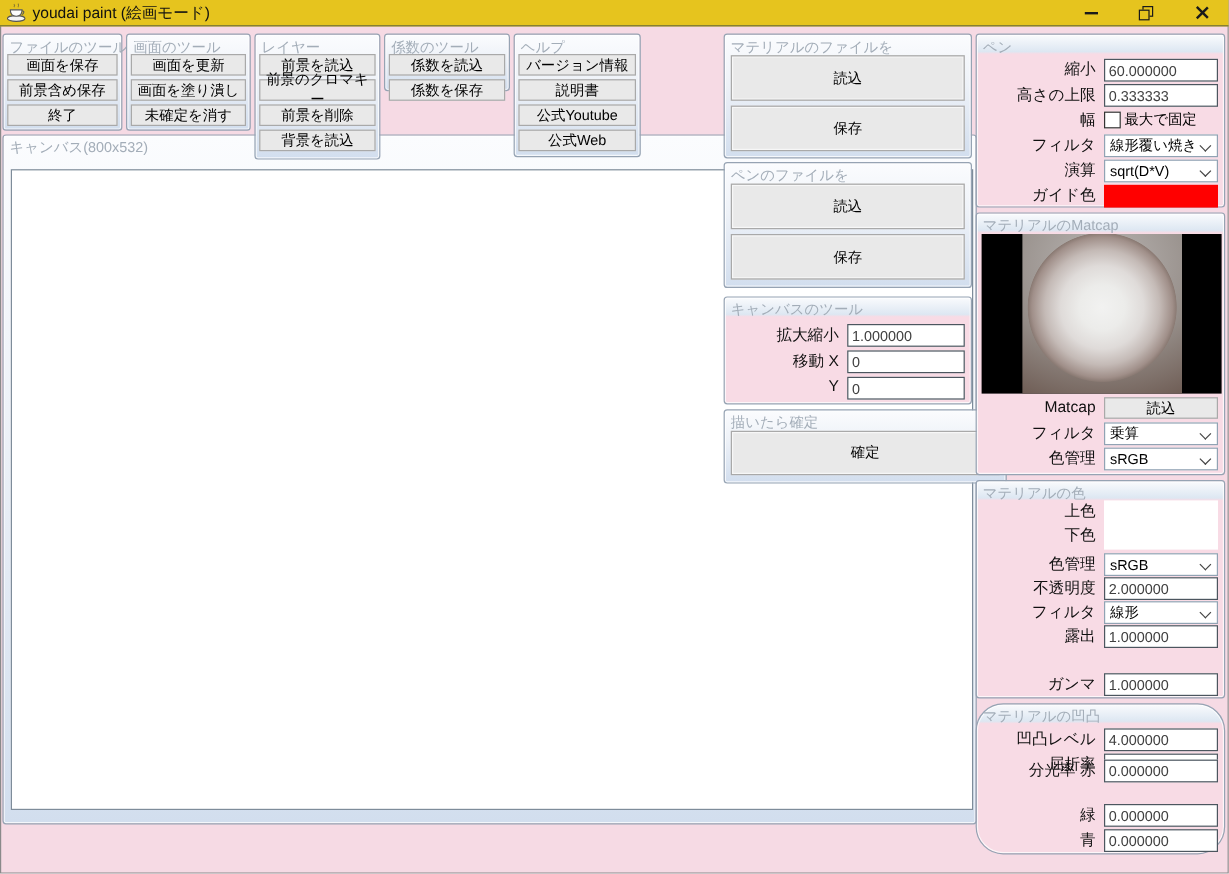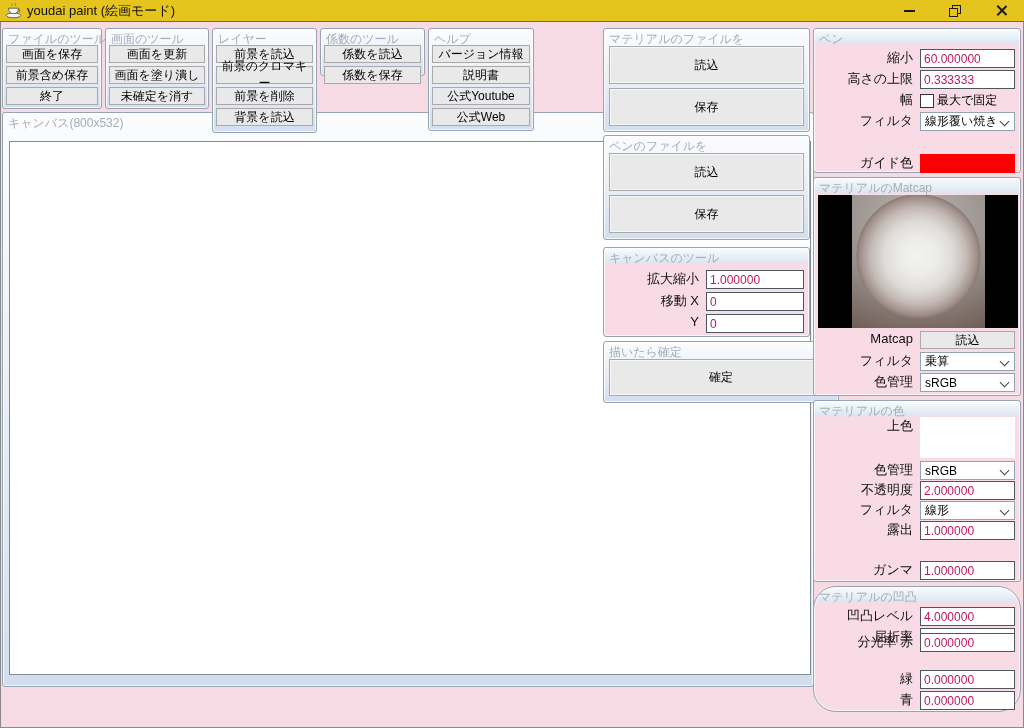--- a/index.html
+++ b/index.html
@@ -32,21 +32,21 @@
        display:flex;align-items:center;justify-content:center;box-sizing:border-box;
        font-family:inherit;padding:0;cursor:default;}
   .btn.sm{left:3px;right:3px;height:18px;}
   .btn.big{left:5px;right:5px;height:38px;box-shadow:inset 0 0 0 1px #f7f7f7;}
   .btn.med{left:5px;right:5px;height:37px;box-shadow:inset 0 0 0 1px #f7f7f7;}
   
   .row{position:absolute;left:4px;right:0;height:20px;display:flex;}
   .lbl{flex:1;text-align:right;padding-right:7px;font-size:13px;color:#101010;white-space:nowrap;}
   .wgt{width:95px;margin-right:5px;flex:0 0 auto;position:relative;}
   .input{display:block;width:100%;height:19px;border:1px solid #4c565f;background:#fff;
-         font-size:12px;padding:0 3px;box-sizing:border-box;font-family:inherit;color:#be185d;}
+         font-size:12px;padding:0 3px;box-sizing:border-box;font-family:inherit;color:#404040;}
   .dd{height:19px;border:1px solid #91a3b4;background:#fff;display:flex;align-items:center;
       padding:0 4px;font-size:12px;box-sizing:border-box;position:relative;color:#000;}
   .chev{position:absolute;right:6px;top:5px;width:6px;height:6px;border-right:1.3px solid #444;
         border-bottom:1.3px solid #444;transform:rotate(45deg);}
   .cbox{display:inline-block;width:12px;height:12px;border:1px solid #333;background:#fff;
         vertical-align:middle;margin-right:3px;}
   .cbl{font-size:12px;vertical-align:middle;}
   .swatch{display:block;height:19px;border:0;}
   
   .canvas-area{position:absolute;left:6px;top:28px;width:800px;height:532px;background:#fff;
@@ -186,20 +186,29 @@
     </div>
     <div class="row" style="top:83px;">
       <span class="lbl">フィルタ</span>
       <span class="wgt">
           <span class="dd">
             <span>線形覆い焼き</span>
             <span class="chev"></span>
           </span>
         </span>
     </div>
+    <div class="row" style="top:104px;">
+      <span class="lbl">演算</span>
+      <span class="wgt">
+          <span class="dd">
+            <span>sqrt(D*V)</span>
+            <span class="chev"></span>
+          </span>
+        </span>
+    </div>
     <div class="row" style="top:125px;">
       <span class="lbl">ガイド色</span>
       <span class="wgt">
           <span class="swatch" style="background: rgb(255, 0, 0);"></span>
         </span>
     </div>
   </div>
 
   <div class="group pinkbody" style="left:813px;top:177px;width:208px;height:219px;">
     <div class="cap">マテリアルのMatcap</div>
@@ -232,20 +241,24 @@
     </div>
   </div>
 
   <div class="group pinkbody" style="left:813px;top:400px;width:208px;height:182px;">
     <div class="cap">マテリアルの色</div>
     <div class="twoswatch" style="right: 5px; top: 16px; width: 95px; height: 41px; background: rgb(255, 255, 255);"></div>
     <div class="row" style="top:16px;">
       <span class="lbl">上色</span>
       <span class="wgt"></span>
     </div>
+    <div class="row" style="top:36px;">
+      <span class="lbl">下色</span>
+      <span class="wgt"></span>
+    </div>
     <div class="row" style="top:60px;">
       <span class="lbl">色管理</span>
       <span class="wgt">
           <span class="dd">
             <span>sRGB</span>
             <span class="chev"></span>
           </span>
         </span>
     </div>
     <div class="row" style="top:80px;">

